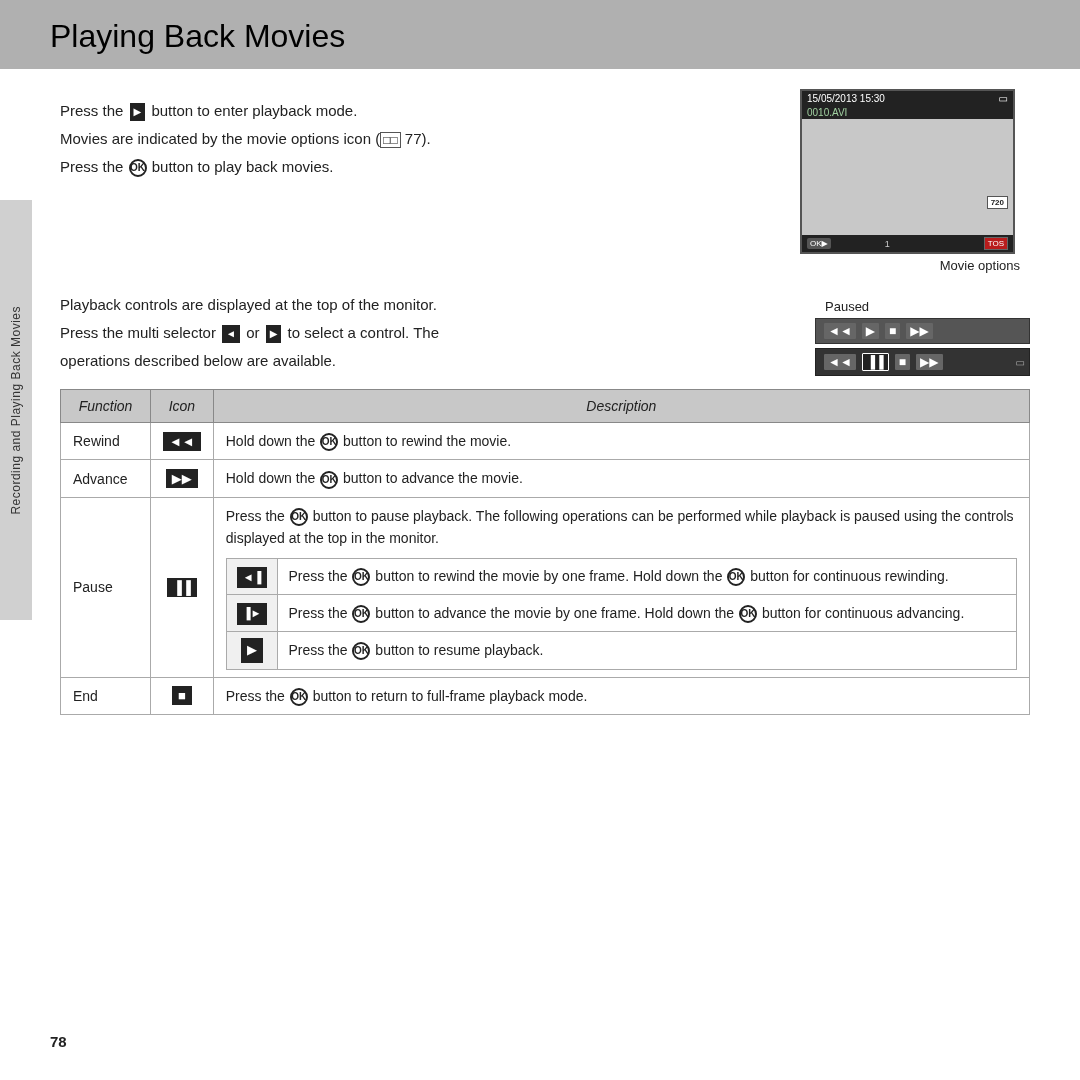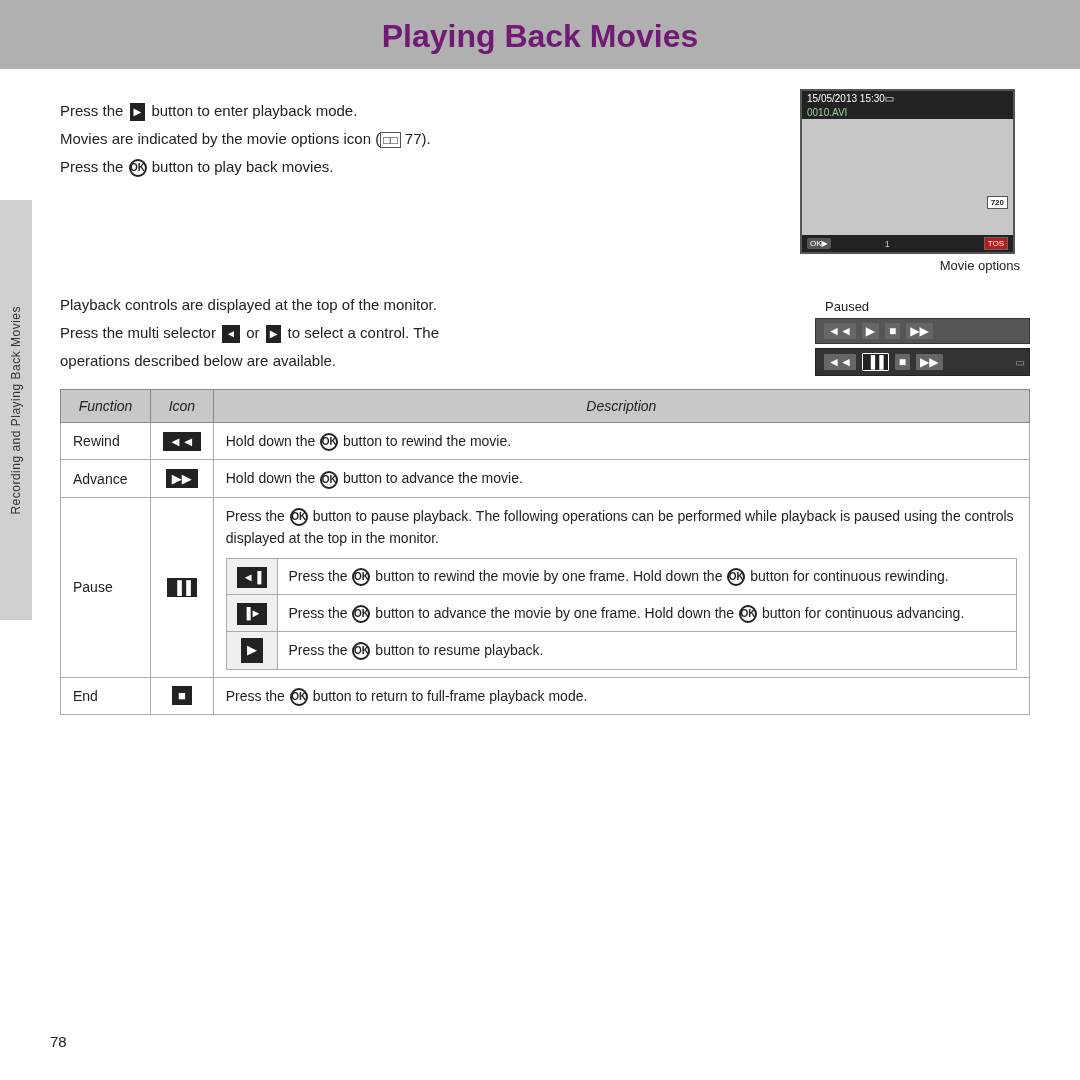--- a/index.html
+++ b/index.html
@@ -14,23 +14,22 @@
       position: relative;
     }
 
     
     .title-bar {
       background: #b0b0b0;
       padding: 18px 50px 14px 50px;
     }
     .title-bar h1 {
       font-size: 32px;
-      font-weight: bold;
-      color: #701a75;
-      text-align: center;
+      font-weight: normal;
+      color: #000000;
     }
 
     
     .side-tab {
       position: absolute;
       left: 0;
       top: 200px;
       width: 32px;
       height: 420px;
       background: #d0d0d0;
@@ -80,20 +79,21 @@
       height: 165px;
       position: relative;
       overflow: hidden;
     }
     .camera-screen .top-bar {
       background: #222;
       color: #fff;
       font-size: 10px;
       padding: 2px 5px;
       display: flex;
+      justify-content: space-between;
       align-items: center;
     }
     .camera-screen .filename {
       background: #222;
       color: #a0d0a0;
       font-size: 10px;
       padding: 1px 5px;
     }
     .camera-screen .main-area {
       background: #c8c8c8;
@@ -289,21 +289,21 @@
       vertical-align: middle;
       margin: 0 1px;
     }
 
     
     .page-number {
       position: absolute;
       bottom: 30px;
       left: 50px;
       font-size: 15px;
-      font-weight: normal;
+      font-weight: bold;
     }
 
     
     .inline-icon {
       display: inline-block;
       background: #222;
       color: #fff;
       font-size: 10px;
       padding: 1px 4px;
       vertical-align: middle;

